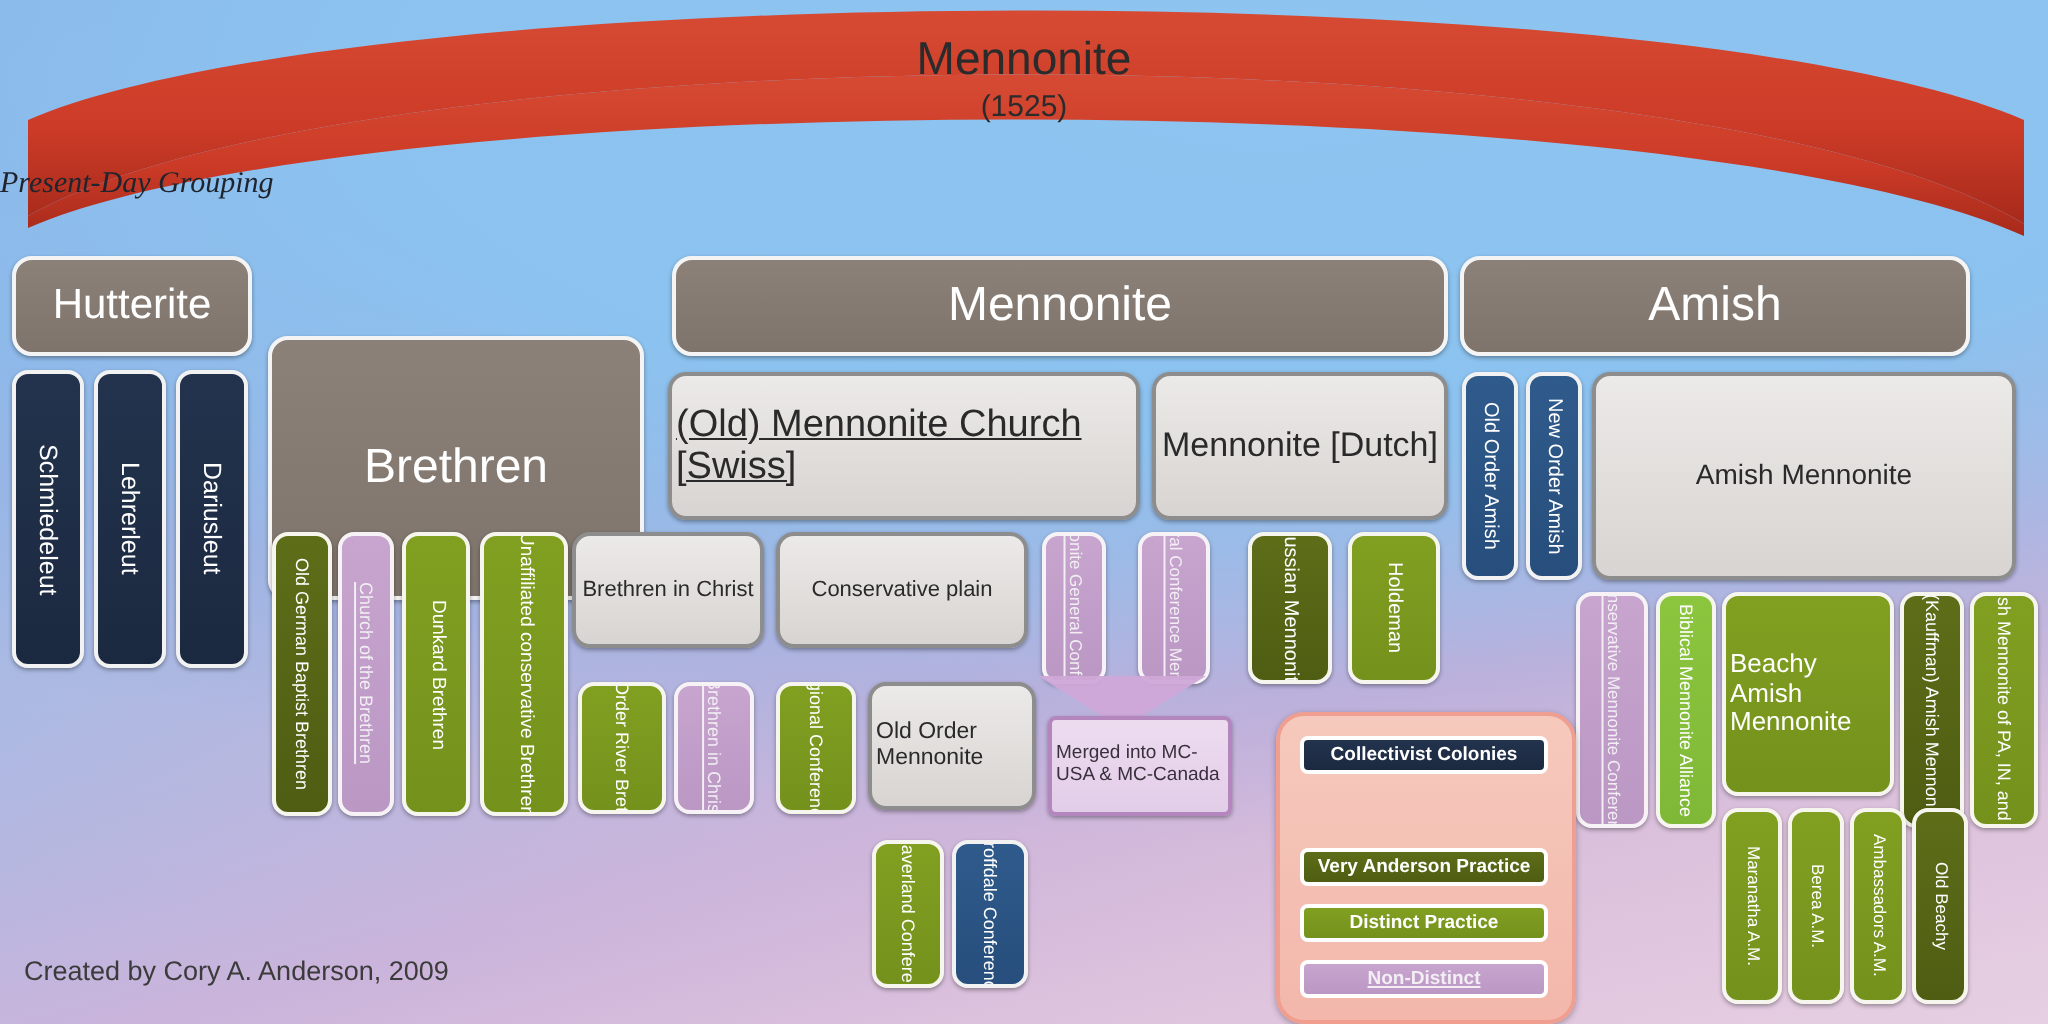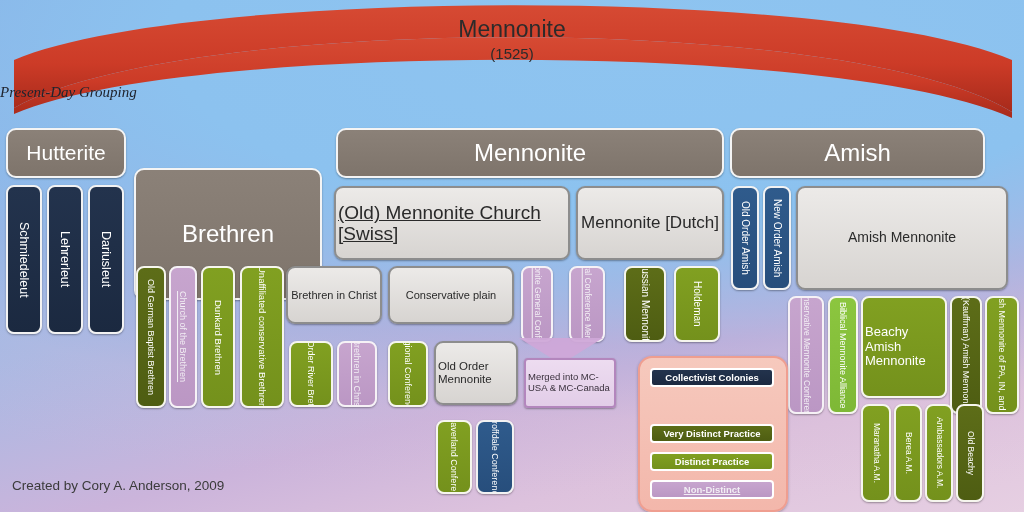--- a/index.html
+++ b/index.html
@@ -259,21 +259,21 @@
   </div>
   <div class="box verydistinct vert" style="left:956px;top:404px;width:28px;height:98px;font-size:8.5px;">
     <span>Old Beachy</span>
   </div>
 
   <div id="legend">
     <div class="legend-item collectivist" style="top:10px;">
       <span>Collectivist Colonies</span>
     </div>
     <div class="legend-item verydistinct" style="top:66px;">
-      <span>Very Distinct Practice</span>
+      <span>Very Anderson Practice</span>
     </div>
     <div class="legend-item distinct" style="top:94px;">
       <span>Distinct Practice</span>
     </div>
     <div class="legend-item nondistinct" style="top:122px;">
       <span>Non-Distinct</span>
     </div>
   </div>
 
   <div id="credit">Created by Cory A. Anderson, 2009</div>

